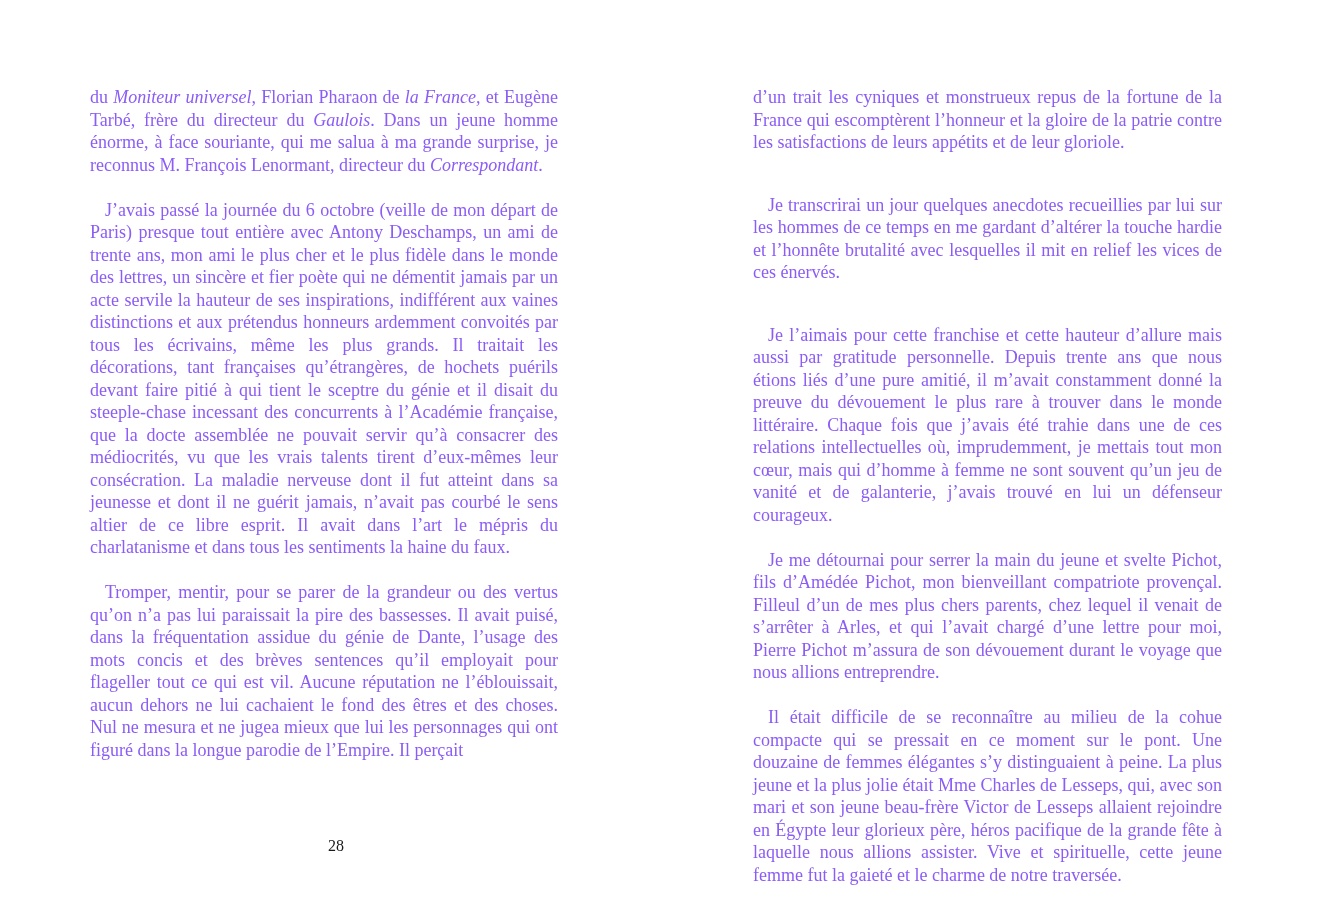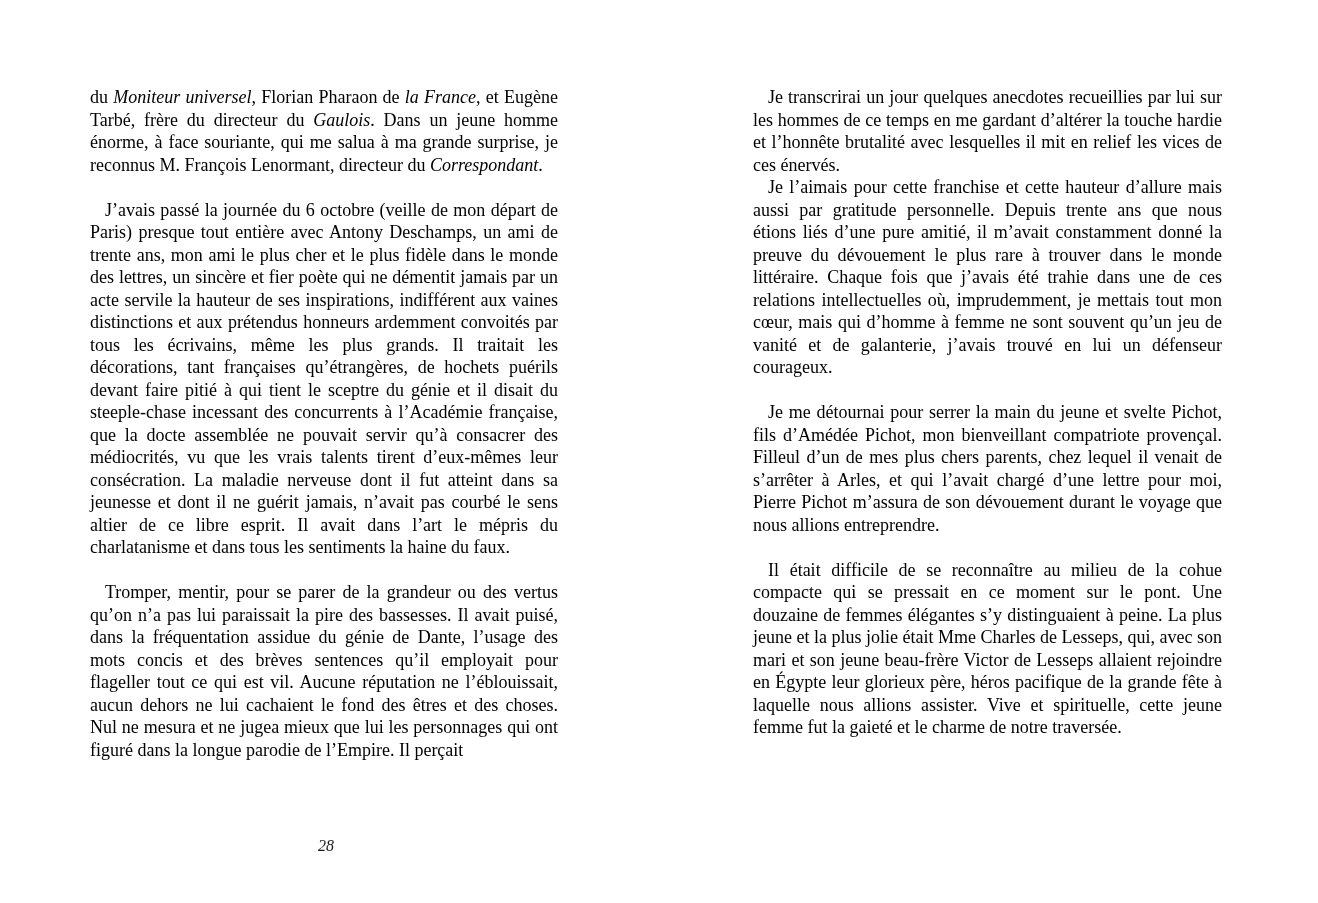--- a/index.html
+++ b/index.html
@@ -22,53 +22,54 @@
   .page {
     position: absolute;
     top: 86px;
   }
   .page-left  { left: 90px;  width: 468px; }
   .page-right { left: 753px; width: 469px; }
   .page-text p.para {
     margin: 0;
     font-size: 18px;
     line-height: 22.5px;
-    color: #000000;
+    color: #8b5cf6;
     text-align: justify;
     hyphens: none;
   }
-  .page-text p.para.indent { text-indent: 15px; }
+  .page-text p.para.indent { text-indent: 15px; margin-top: 40px; }
   .page-text p.para.spaced { margin-top: 22.5px; }
   .page-text .italic { font-style: italic; }
   .page-number {
     position: absolute;
     top: 837px;
     font-size: 16px;
     line-height: 18px;
     color: #1a1a1a;
     text-align: center;
   }
-  .page-number.left  { left: 92px;  width: 468px; font-style: italic; }
+  .page-number.left  { left: 102px;  width: 468px; }
   .page-number.right { left: 753px; width: 469px; }
 </style>
 </head>
 <body>
 
 <div class="book-spread">
 
   <div class="page page-left">
     <div class="page-text">
         <p class="para"><span>du </span><span class="italic">Moniteur universel</span><span>, Florian Pharaon de </span><span class="italic">la France,</span><span> et Eugène Tarbé, frère du directeur du </span><span class="italic">Gaulois</span><span>. Dans un jeune homme énorme, à face souriante, qui me salua à ma grande surprise, je reconnus M. François Lenormant, directeur du </span><span class="italic">Correspondant</span><span>.</span></p>
         <p class="para indent spaced"><span>J’avais passé la journée du 6 octobre (veille de mon départ de Paris) presque tout entière avec Antony Deschamps, un ami de trente ans, mon ami le plus cher et le plus fidèle dans le monde des lettres, un sincère et fier poète qui ne démentit jamais par un acte servile la hauteur de ses inspirations, indifférent aux vaines distinctions et aux prétendus honneurs ardemment convoités par tous les écrivains, même les plus grands. Il traitait les décorations, tant françaises qu’étrangères, de hochets puérils devant faire pitié à qui tient le sceptre du génie et il disait du steeple-chase incessant des concurrents à l’Académie française, que la docte assemblée ne pouvait servir qu’à consacrer des médiocrités, vu que les vrais talents tirent d’eux-mêmes leur consécration. La maladie nerveuse dont il fut atteint dans sa jeunesse et dont il ne guérit jamais, n’avait pas courbé le sens altier de ce libre esprit. Il avait dans l’art le mépris du charlatanisme et dans tous les sentiments la haine du faux.</span></p>
         <p class="para indent spaced"><span>Tromper, mentir, pour se parer de la grandeur ou des vertus qu’on n’a pas lui paraissait la pire des bassesses. Il avait puisé, dans la fréquentation assidue du génie de Dante, l’usage des mots concis et des brèves sentences qu’il employait pour flageller tout ce qui est vil. Aucune réputation ne l’éblouissait, aucun dehors ne lui cachaient le fond des êtres et des choses. Nul ne mesura et ne jugea mieux que lui les personnages qui ont figuré dans la longue parodie de l’Empire. Il perçait</span></p>
       </div>
   </div>
 
   <div class="page page-right">
     <div class="page-text">
+        <p class="para"><span>d’un trait les cyniques et monstrueux repus de la fortune de la France qui escomptèrent l’honneur et la gloire de la patrie contre les satisfactions de leurs appétits et de leur gloriole.</span></p>
         <p class="para indent"><span>Je transcrirai un jour quelques anecdotes recueillies par lui sur les hommes de ce temps en me gardant d’altérer la touche hardie et l’honnête brutalité avec lesquelles il mit en relief les vices de ces énervés.</span></p>
         <p class="para indent"><span>Je l’aimais pour cette franchise et cette hauteur d’allure mais aussi par gratitude personnelle. Depuis trente ans que nous étions liés d’une pure amitié, il m’avait constamment donné la preuve du dévouement le plus rare à trouver dans le monde littéraire. Chaque fois que j’avais été trahie dans une de ces relations intellectuelles où, imprudemment, je mettais tout mon cœur, mais qui d’homme à femme ne sont souvent qu’un jeu de vanité et de galanterie, j’avais trouvé en lui un défenseur courageux.</span></p>
         <p class="para indent spaced"><span>Je me détournai pour serrer la main du jeune et svelte Pichot, fils d’Amédée Pichot, mon bienveillant compatriote provençal. Filleul d’un de mes plus chers parents, chez lequel il venait de s’arrêter à Arles, et qui l’avait chargé d’une lettre pour moi, Pierre Pichot m’assura de son dévouement durant le voyage que nous allions entreprendre.</span></p>
         <p class="para indent spaced"><span>Il était difficile de se reconnaître au milieu de la cohue compacte qui se pressait en ce moment sur le pont. Une douzaine de femmes élégantes s’y distinguaient à peine. La plus jeune et la plus jolie était Mme Charles de Lesseps, qui, avec son mari et son jeune beau-frère Victor de Lesseps allaient rejoindre en Égypte leur glorieux père, héros pacifique de la grande fête à laquelle nous allions assister. Vive et spirituelle, cette jeune femme fut la gaieté et le charme de notre traversée.</span></p>
       </div>
   </div>
 
   <div class="page-number left">28</div>
 
 

